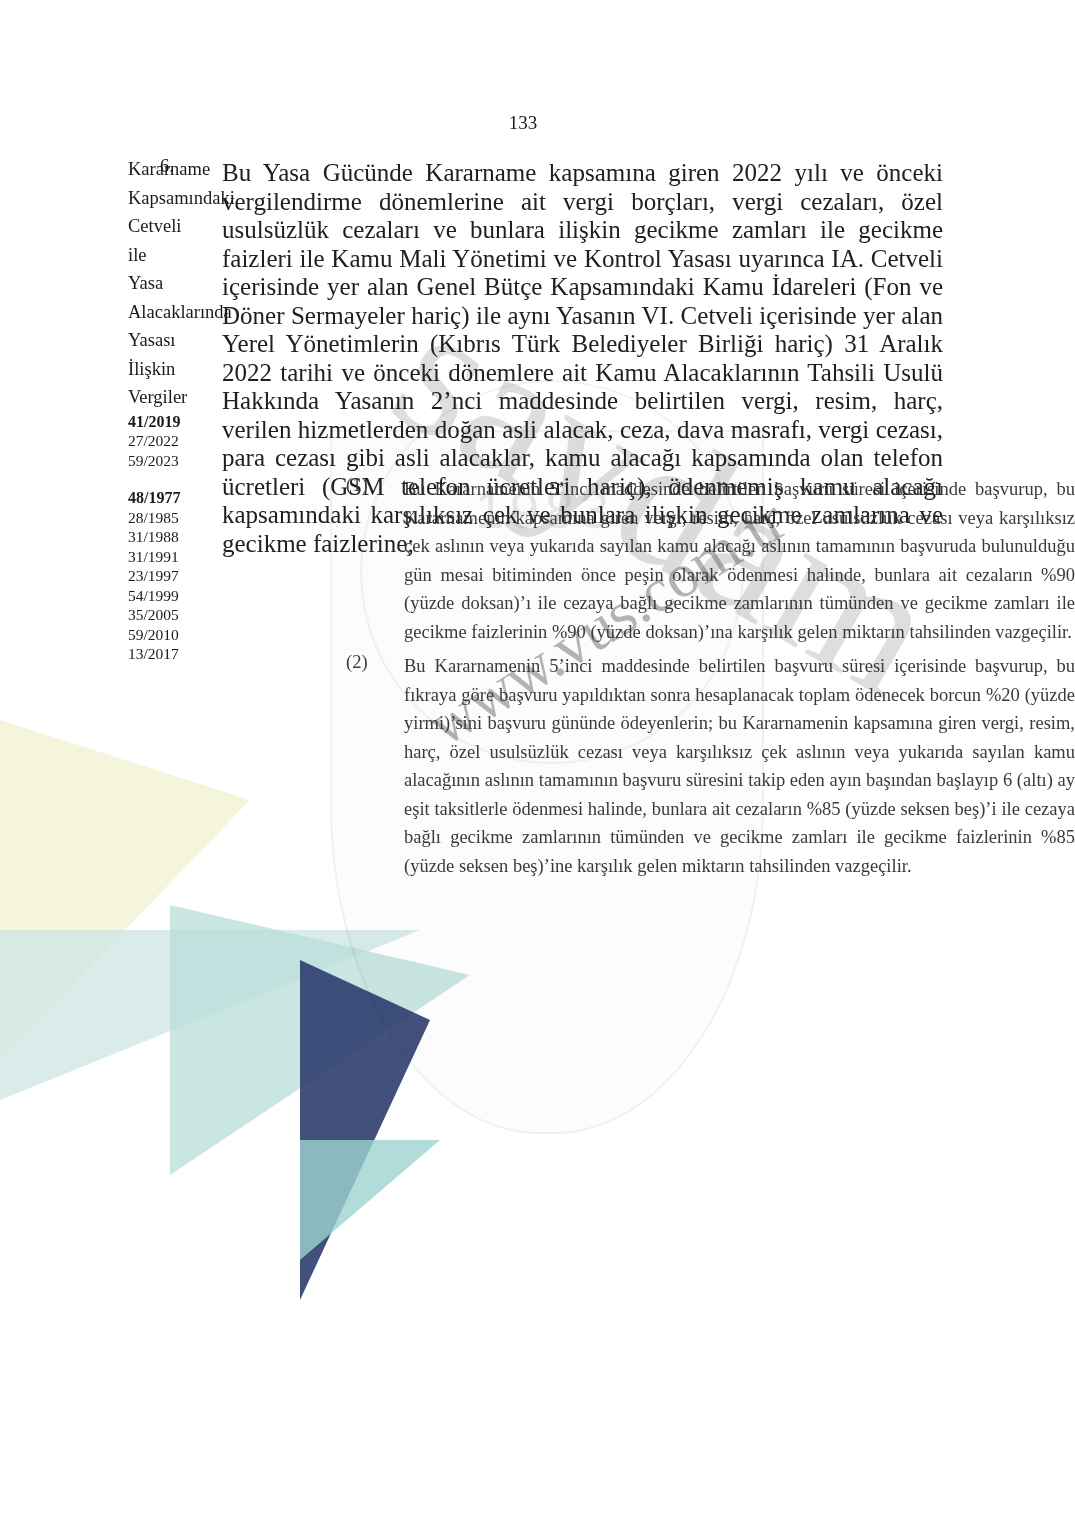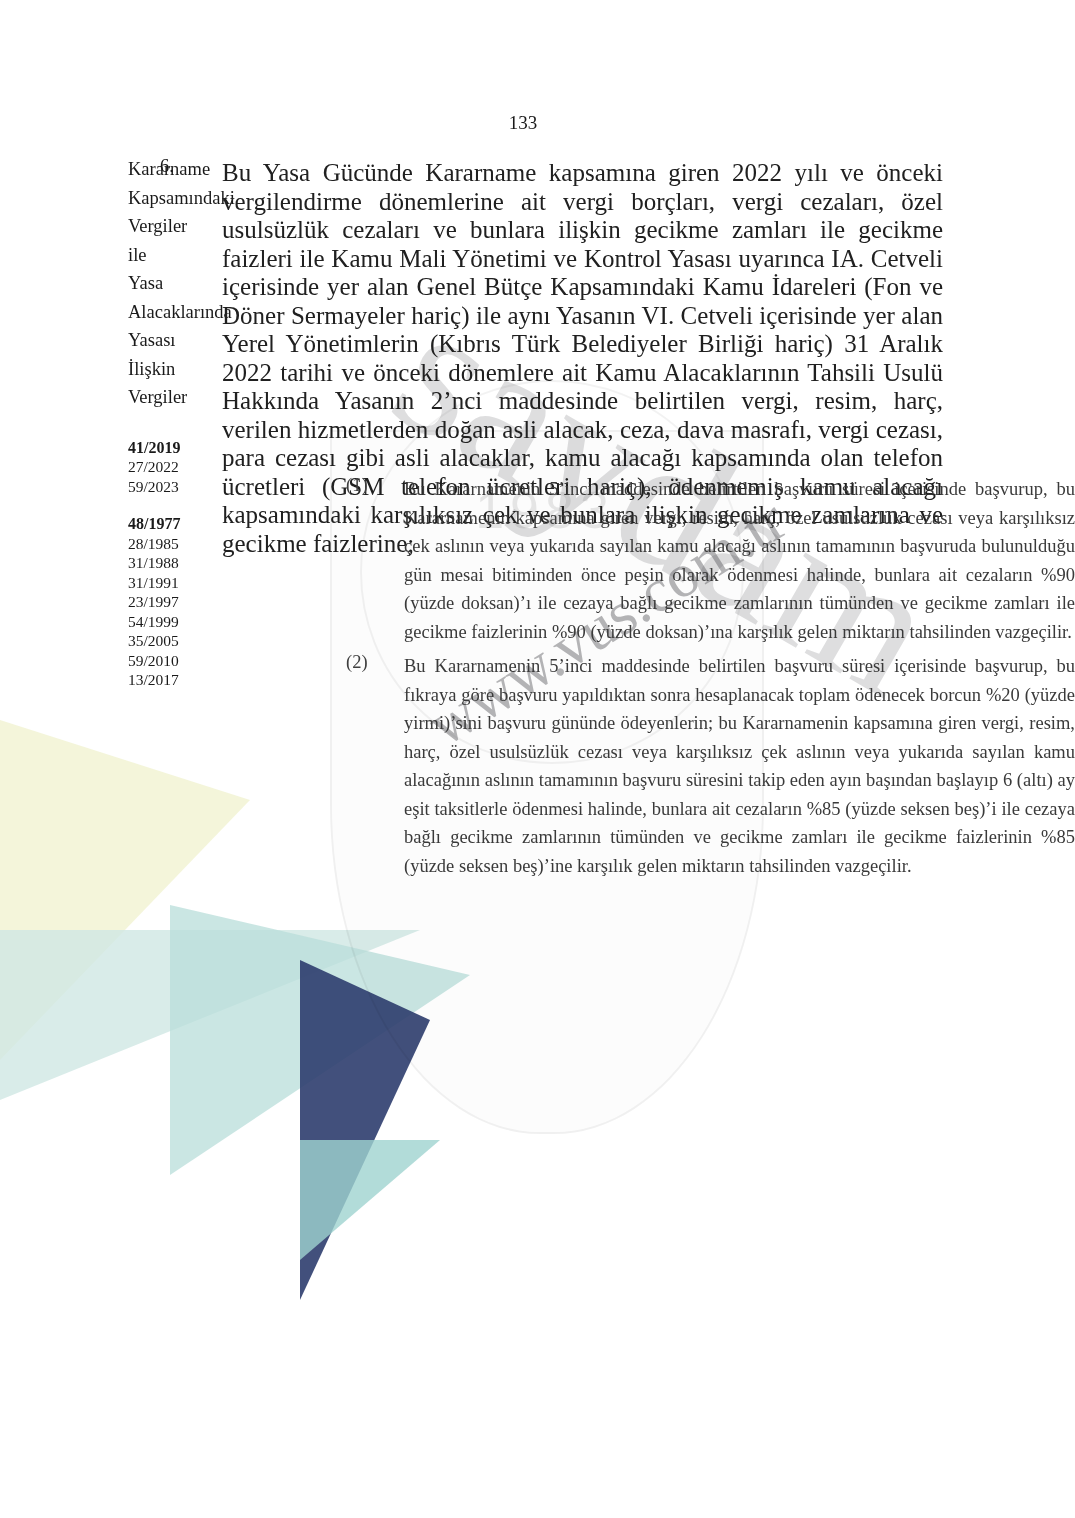--- a/index.html
+++ b/index.html
@@ -141,21 +141,20 @@
     width: 160px;
     flex: 0 0 160px;
     padding-left: 128px;
     box-sizing: border-box;
   }
   .margin-title {
     font-size: 18.5px;
     line-height: 28.5px;
   }
   .laws {
-    margin-top: 26px;
     text-align: right;
     padding-right: 10px;
     font-size: 15.5px;
     line-height: 19.5px;
   }
   .laws .bold { font-weight: bold; font-size: 16px; }
   .laws .gap { height: 18px; }
 
   .num-col {
     width: 58px;
@@ -222,21 +221,21 @@
 
   <div class="page-number">133</div>
 
   <div class="content">
     <div class="block">
 
       <div class="margin-col">
         <div class="margin-title">
           <div>Kararname</div>
           <div>Kapsamındaki</div>
-          <div>Vergiler ile</div>
+          <div>Cetveli ile</div>
           <div>Yasa</div>
           <div>Alacaklarında</div>
           <div>Yasası İlişkin</div>
           <div>Vergiler</div>
         </div>
 
         <div class="laws">
           <div class="bold">41/2019</div>
           <div>27/2022</div>
           <div>59/2023</div>

